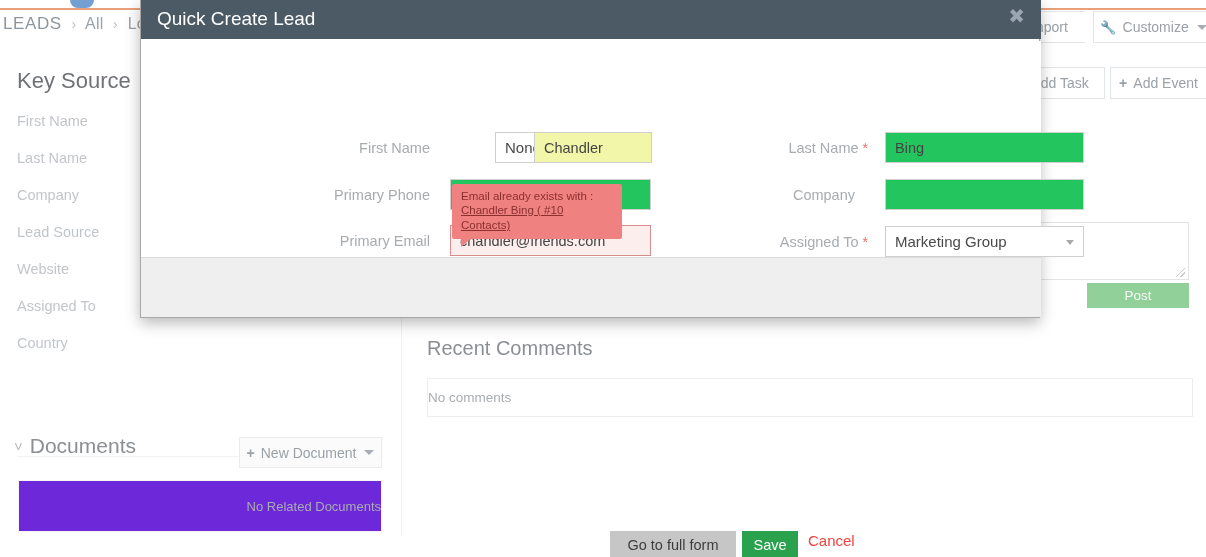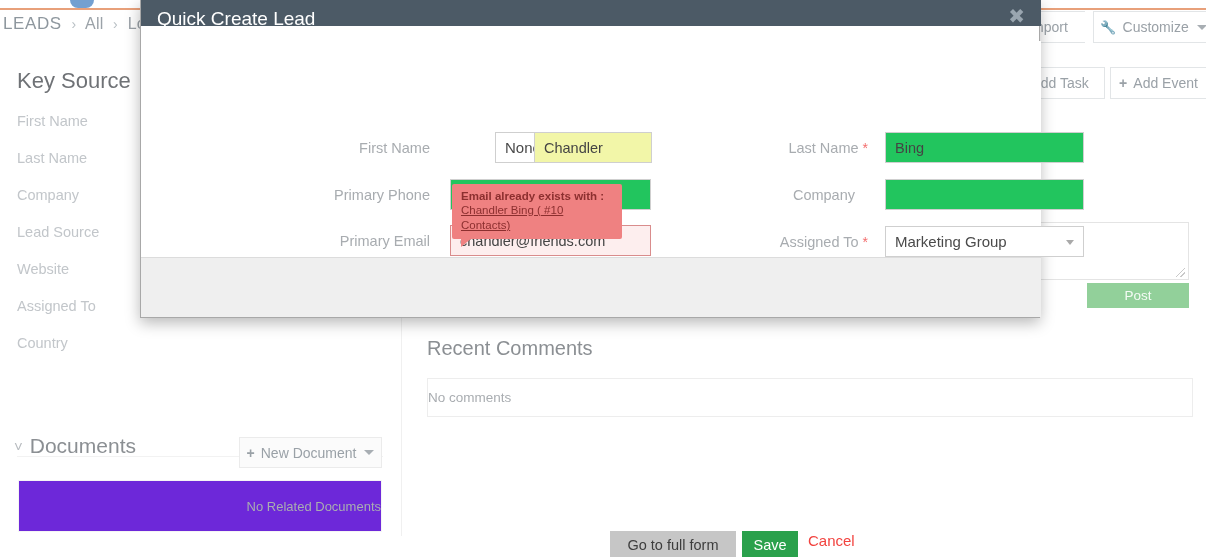--- a/index.html
+++ b/index.html
@@ -121,21 +121,21 @@
   }
 
   
   .modal {
     position: absolute; left: 140px; top: 0px; width: 900px; height: 318px;
     background: #fff;
     border: 1px solid #a8a8a8; border-top: none;
     box-shadow: 0 5px 14px rgba(0,0,0,.28);
   }
   .modal-header {
-    position: absolute; left: 0; top: 0; width: 900px; height: 26px;
+    position: absolute; left: 0; top: 0; width: 900px; height: 39px;
     background: #4c5a66;
   }
   .modal-title {
     position: absolute; left: 16px; top: 8px;
     font-size: 19px; color: #ffffff; font-weight: normal;
   }
   .modal-close {
     position: absolute; right: 16px; top: 6px;
     font-size: 20px; color: #9aa6b0; line-height: 1;
     background: none; border: none; padding: 0; cursor: pointer;
@@ -196,21 +196,21 @@
 
   #lbl-assigned { left: 586px; top: 185px; width: 141px; }
   #sel-assigned { left: 744px; top: 185px; width: 199px; }
 
   
   .err-tip {
     position: absolute; left: 311px; top: 143px; width: 170px;
     background: #ef8181; border-radius: 2px;
     padding: 5px 9px 6px 9px; z-index: 30;
   }
-  .err-tip .l1 { font-size: 11.5px; color: #8c2f2f; line-height: 14px; font-weight: bold; }
+  .err-tip .l1 { font-size: 11.5px; color: #8c2f2f; line-height: 14px; }
   .err-tip .l2 {
     font-size: 11.5px; color: #8c2f2f; line-height: 15px;
     text-decoration: underline; cursor: pointer; display: inline-block;
   }
   .err-tip:after {
     content: ""; position: absolute; left: 9px; bottom: -8px;
     width: 0; height: 0;
     border-left: 0 solid transparent;
     border-right: 11px solid transparent;
     border-top: 9px solid #ef8181;

